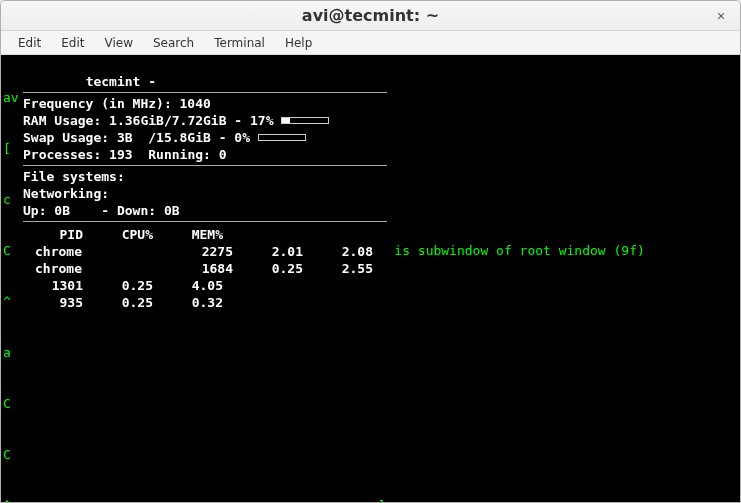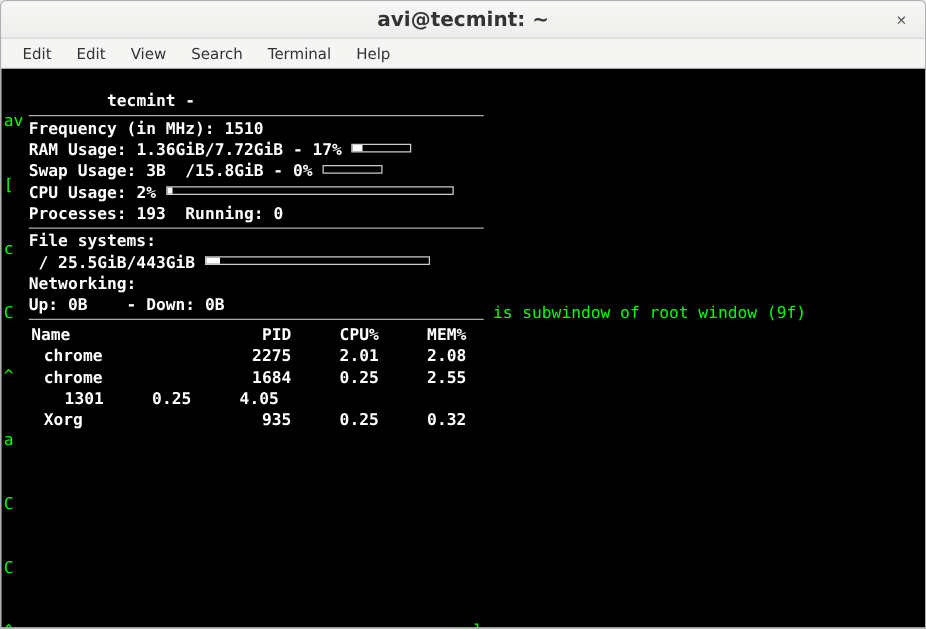--- a/index.html
+++ b/index.html
@@ -170,35 +170,32 @@
       
       
       
       
       
     </div>
 
     <div class="conky">
       <div class="row">        <span>tecmint -</span></div>
       <hr class="hr">
-      <div class="row"><span>Frequency (in MHz):</span> <span>1510</span></div>
+      <div class="row"><span>Frequency (in MHz):</span> <span>1040</span></div>
       <div class="row"><span>RAM Usage:</span> <span>1.36GiB/7.72GiB - 17%</span> <span class="bar-track" style="width:48px"><span class="bar-fill" style="width:17%"></span></span></div>
       <div class="row"><span>Swap Usage:</span> <span>3B  /15.8GiB - 0%</span> <span class="bar-track" style="width:48px"><span class="bar-fill" style="width:0%"></span></span></div>
-      <div class="row"><span>CPU Usage:</span> <span>2%</span> <span class="bar-track" style="width:230px"><span class="bar-fill" style="width:2%"></span></span></div>
       <div class="row"><span>Processes:</span> <span>193</span>  <span>Running:</span> <span>0</span></div>
       <hr class="hr">
       <div class="row">File systems:</div>
-      <div class="row"> <span>/</span> <span>25.5GiB/443GiB</span> <span class="bar-track" style="width:180px"><span class="bar-fill" style="width:6%"></span></span></div>
       <div class="row">Networking:</div>
       <div class="row"><span>Up:</span> <span>0B</span>    <span>- Down:</span> <span>0B</span></div>
       <hr class="hr">
 
       <div class="proc-table">
         <div class="proc-row">
-          <span class="pc-name">Name</span>
           <span class="pc-pid">PID</span>
           <span class="pc-cpu">CPU%</span>
           <span class="pc-mem">MEM%</span>
         </div>
         <div class="proc-row">
           <span class="pc-name indent">chrome</span>
           <span class="pc-pid">2275</span>
           <span class="pc-cpu">2.01</span>
           <span class="pc-mem">2.08</span>
         </div>
@@ -207,21 +204,20 @@
           <span class="pc-pid">1684</span>
           <span class="pc-cpu">0.25</span>
           <span class="pc-mem">2.55</span>
         </div>
         <div class="proc-row">
           <span class="pc-pid">1301</span>
           <span class="pc-cpu">0.25</span>
           <span class="pc-mem">4.05</span>
         </div>
         <div class="proc-row">
-          <span class="pc-name indent">Xorg</span>
           <span class="pc-pid">935</span>
           <span class="pc-cpu">0.25</span>
           <span class="pc-mem">0.32</span>
         </div>
       </div>
     </div>
 
   </div>
 </div>
 

